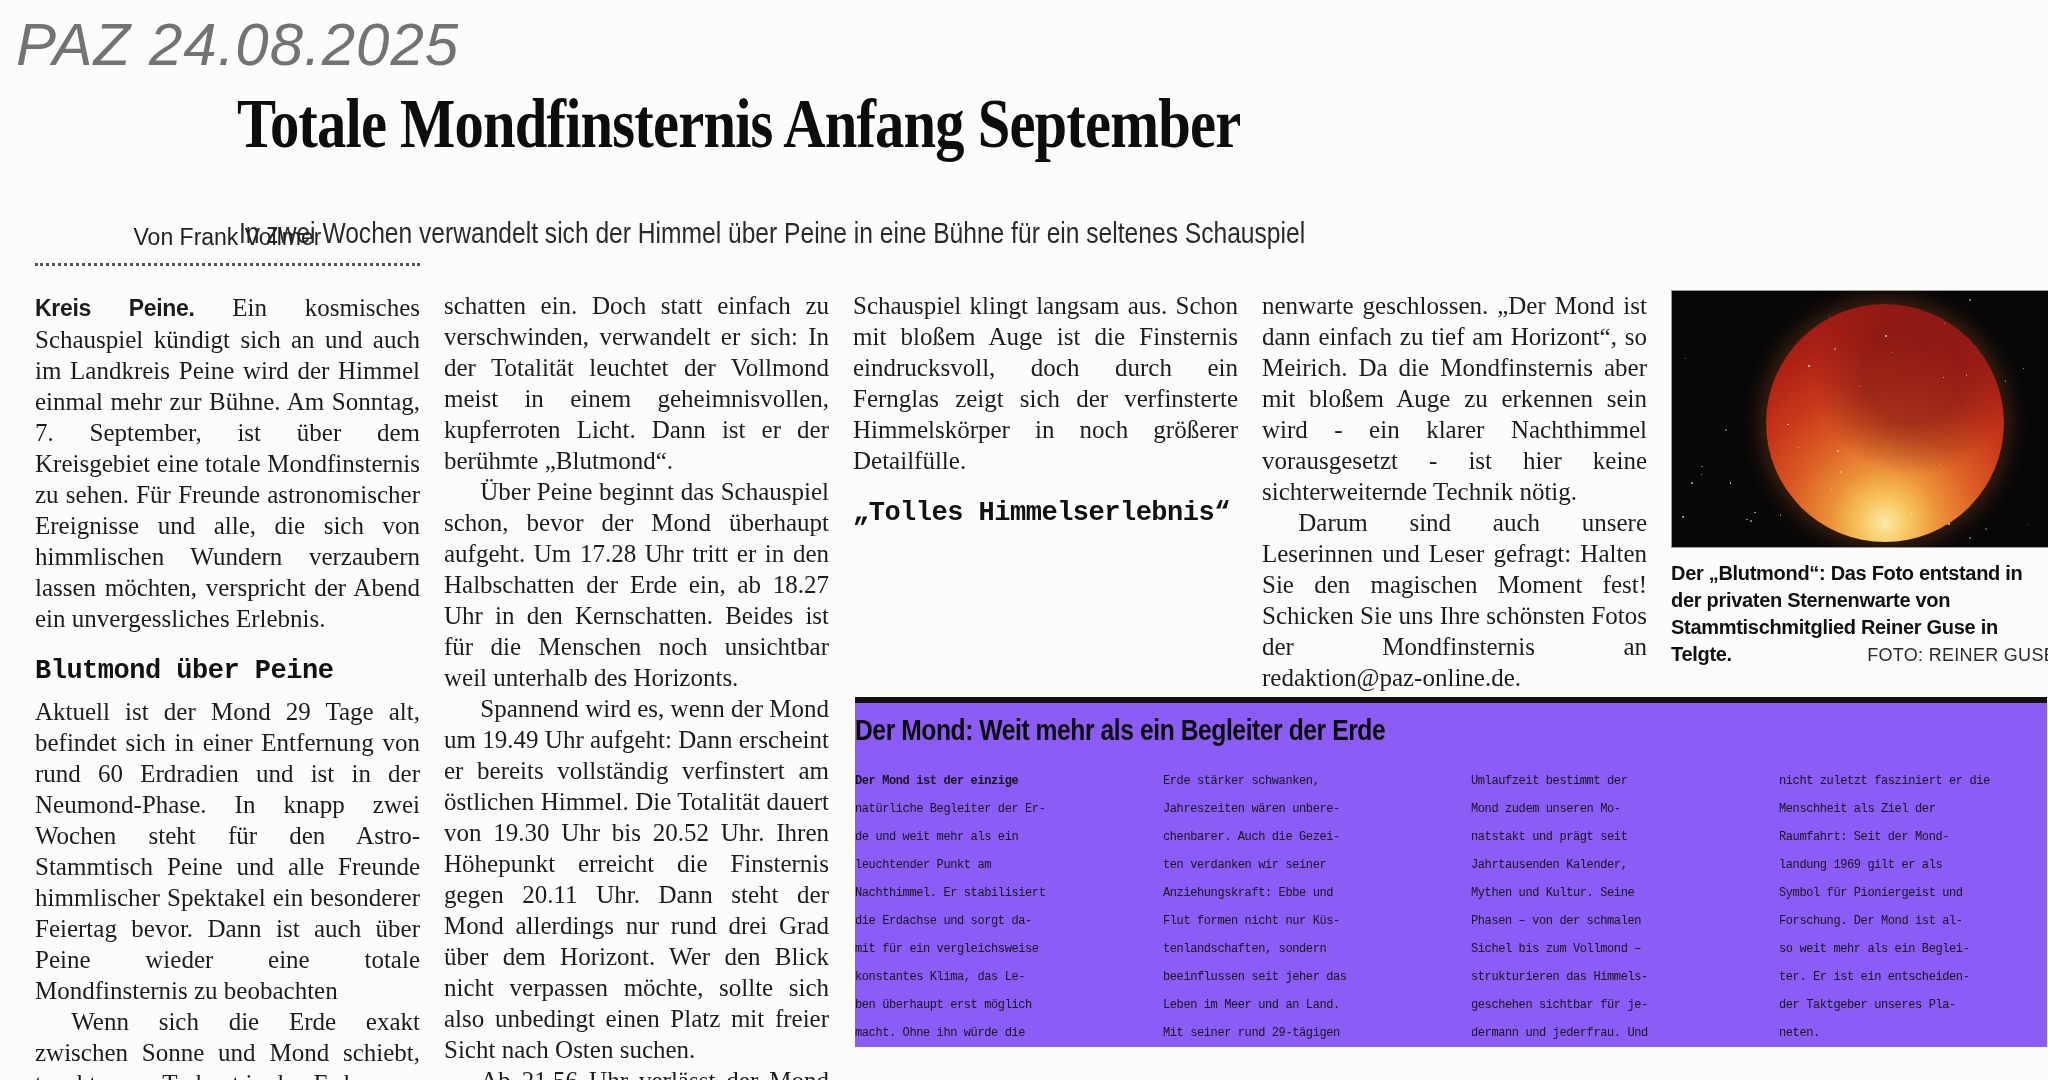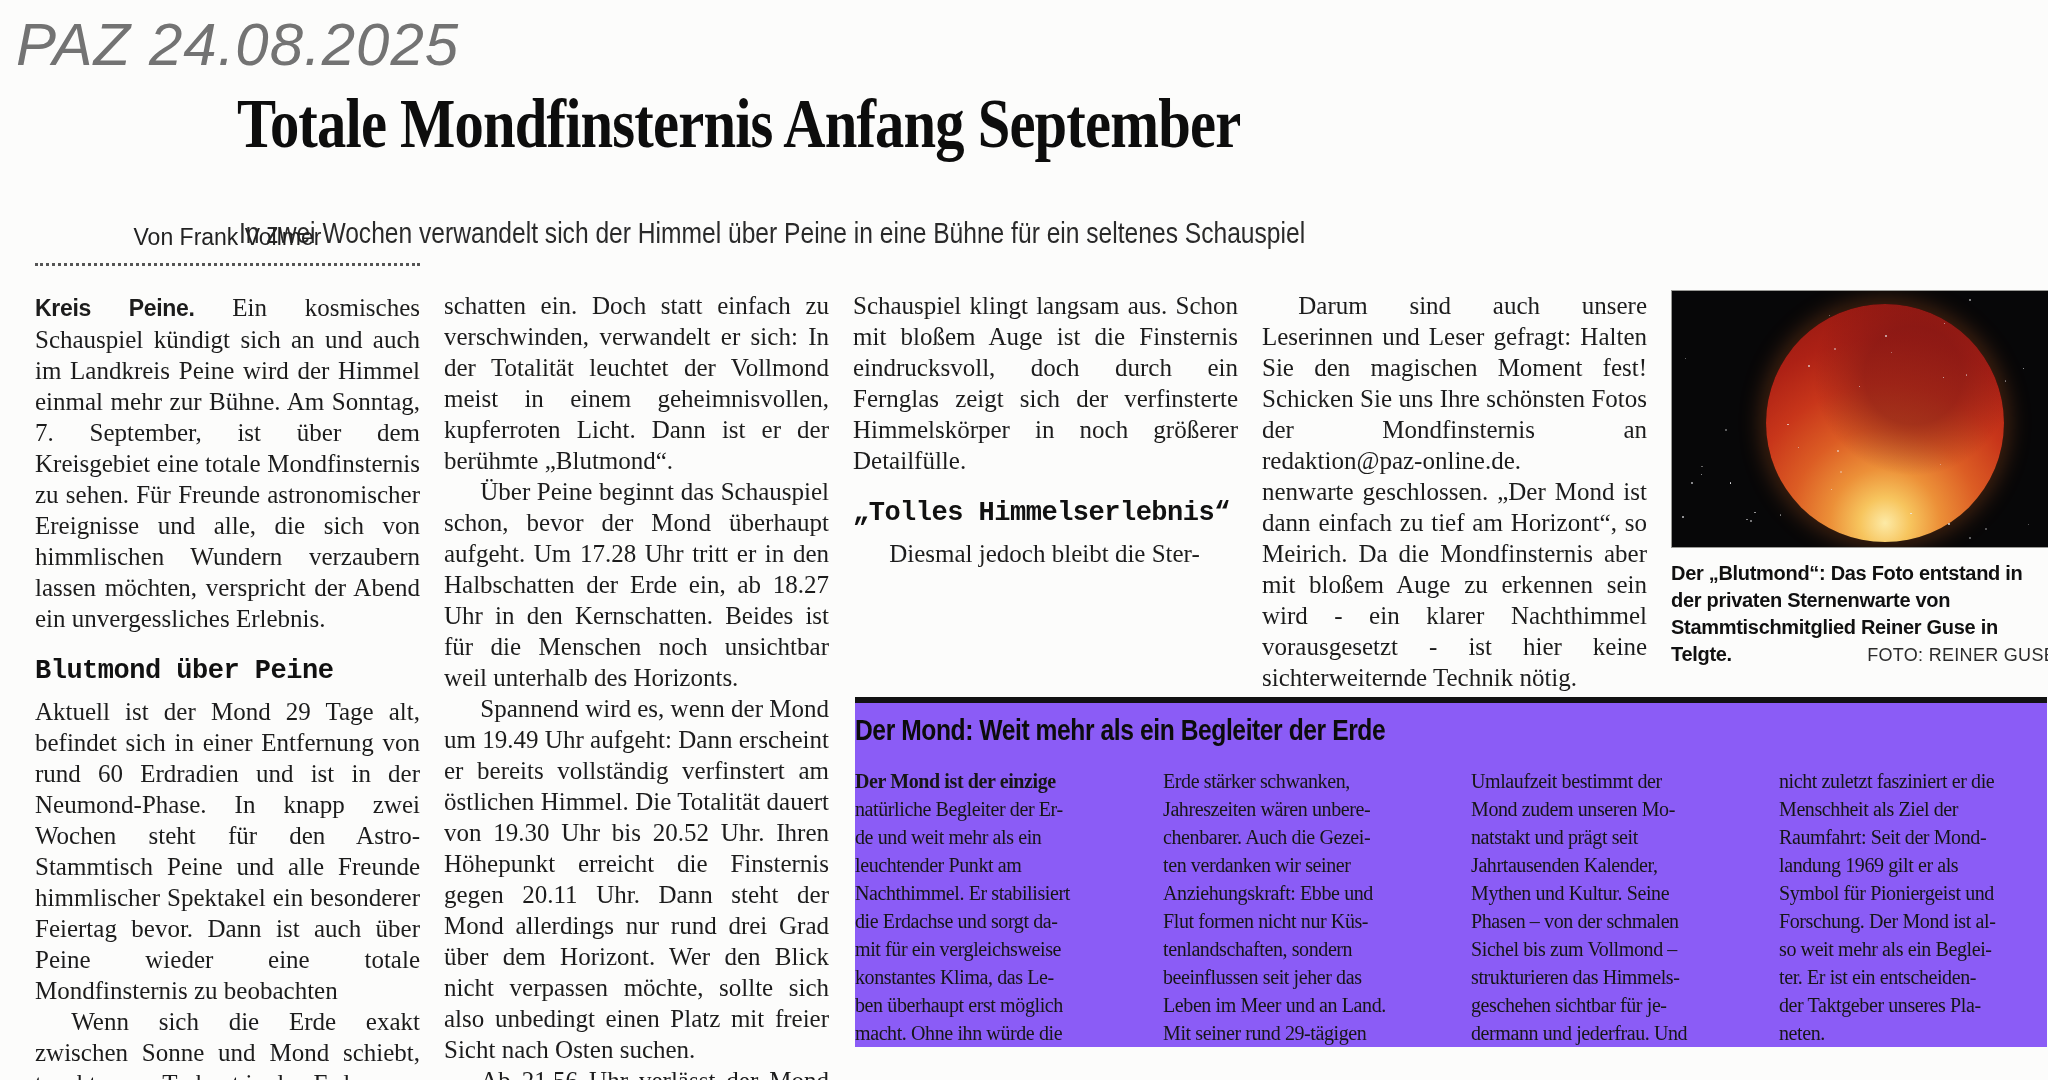--- a/index.html
+++ b/index.html
@@ -93,22 +93,22 @@
   }
   .bottom-rule{border:0;border-top:6px solid #121212;margin:0 0 10px 0;}
   .bottom-headline{
     margin:0;font-family:"Liberation Sans", sans-serif;
     font-weight:bold;font-size:30px;letter-spacing:-.5px;color:#0c0c0c;
     white-space:nowrap;transform:scaleX(.82);transform-origin:0 50%;
   }
   .bottom-cols{display:flex;gap:18px;margin-top:20px;}
   .bottom-col{
     width:290px;flex:0 0 290px;
-    font-family:Liberation Serif, serif;
-    font-size:20px;line-height:28px;letter-spacing:-.4px;color:#161616;
+    font-family:Liberation Mono, monospace;
+    font-size:12px;line-height:28px;letter-spacing:-.4px;color:#161616;
   }
   .bottom-col .lead{font-weight:bold;display:block;}
   .bottom-col .lines{white-space:pre-line;display:block;}
 </style>
 </head>
 <body>
 
 <div class="page">
 
   <div class="annotation" style="color: #737373;">PAZ 24.08.2025</div>
@@ -128,25 +128,24 @@
       </div>
     <div class="col pad">
         <p class="body-p">schatten ein. Doch statt einfach zu verschwinden, verwandelt er sich: In der Totalität leuchtet der Vollmond meist in einem geheimnisvollen, kupferroten Licht. Dann ist er der berühmte „Blutmond“.</p>
         <p class="body-p indent">Über Peine beginnt das Schauspiel schon, bevor der Mond überhaupt aufgeht. Um 17.28 Uhr tritt er in den Halbschatten der Erde ein, ab 18.27 Uhr in den Kernschatten. Beides ist für die Menschen noch unsichtbar weil unterhalb des Horizonts.</p>
         <p class="body-p indent">Spannend wird es, wenn der Mond um 19.49 Uhr aufgeht: Dann erscheint er bereits vollständig verfinstert am östlichen Himmel. Die Totalität dauert von 19.30 Uhr bis 20.52 Uhr. Ihren Höhepunkt erreicht die Finsternis gegen 20.11 Uhr. Dann steht der Mond allerdings nur rund drei Grad über dem Horizont. Wer den Blick nicht verpassen möchte, sollte sich also unbedingt einen Platz mit freier Sicht nach Osten suchen.</p>
         <p class="body-p indent">Ab 21.56 Uhr verlässt der Mond den Kernschatten wieder, und das</p>
       </div>
     <div class="col pad clip">
         <p class="body-p">Schauspiel klingt langsam aus. Schon mit bloßem Auge ist die Finsternis eindrucksvoll, doch durch ein Fernglas zeigt sich der verfinsterte Himmelskörper in noch größerer Detailfülle.</p>
         <h3 class="col-subhead">„Tolles Himmelserlebnis“</h3>
-        <p class="body-p indent">Diesmal jedoch bleibt die Ster-</p>
       </div>
     <div class="col pad clip">
+        <p class="body-p">nenwarte geschlossen. „Der Mond ist dann einfach zu tief am Horizont“, so Meirich. Da die Mondfinsternis aber mit bloßem Auge zu erkennen sein wird - ein klarer Nachthimmel vorausgesetzt - ist hier keine sichterweiternde Technik nötig.</p>
         <p class="body-p indent">Darum sind auch unsere Leserinnen und Leser gefragt: Halten Sie den magischen Moment fest! Schicken Sie uns Ihre schönsten Fotos der Mondfinsternis an redaktion@paz-online.de.</p>
-        <p class="body-p">nenwarte geschlossen. „Der Mond ist dann einfach zu tief am Horizont“, so Meirich. Da die Mondfinsternis aber mit bloßem Auge zu erkennen sein wird - ein klarer Nachthimmel vorausgesetzt - ist hier keine sichterweiternde Technik nötig.</p>
       </div>
 
     <div class="photo-col">
       <div class="photo" style="background: rgb(7, 7, 8);">
         <div class="moon"></div>
       <span class="star" style="width: 2px; height: 2px; left: 312.748px; top: 236.926px; opacity: 0.47;"></span>
           <span class="star" style="width: 2px; height: 2px; left: 19.1832px; top: 191.447px; opacity: 0.77;"></span>
           <span class="star" style="width: 1.4px; height: 1.4px; left: 293.925px; top: 83.2867px; opacity: 0.56;"></span>
           <span class="star" style="width: 2px; height: 2px; left: 297.264px; top: 245.971px; opacity: 0.53;"></span>
           <span class="star" style="width: 1.4px; height: 1.4px; left: 12.7908px; top: 66.5521px; opacity: 0.54;"></span>

